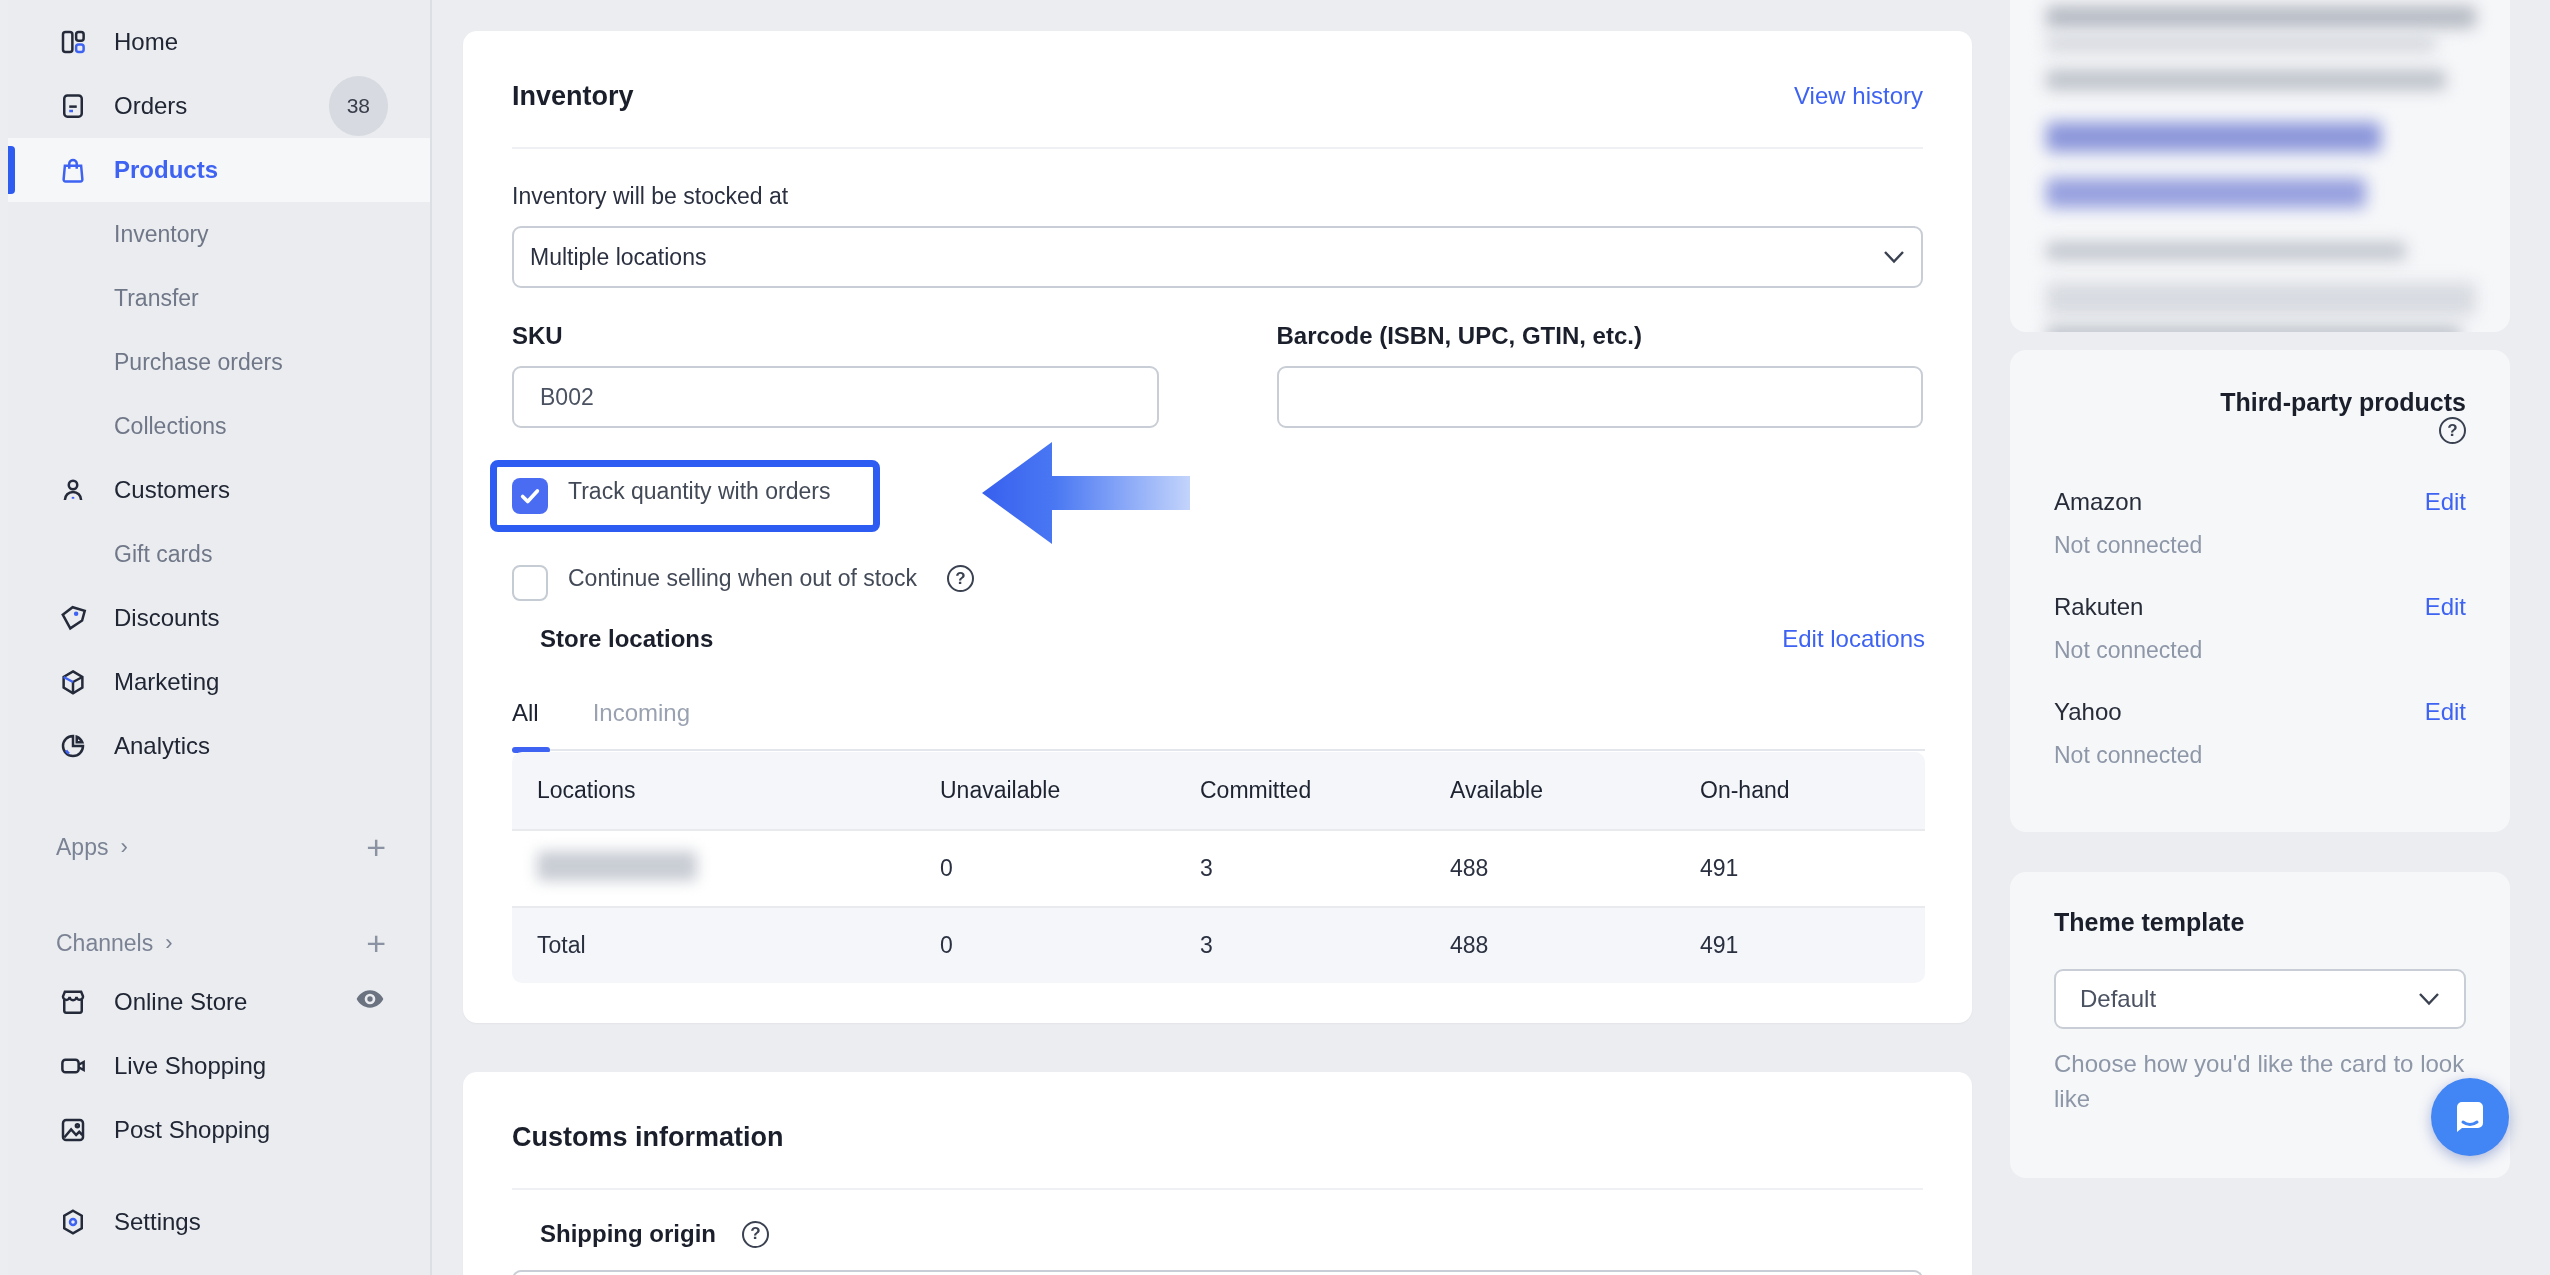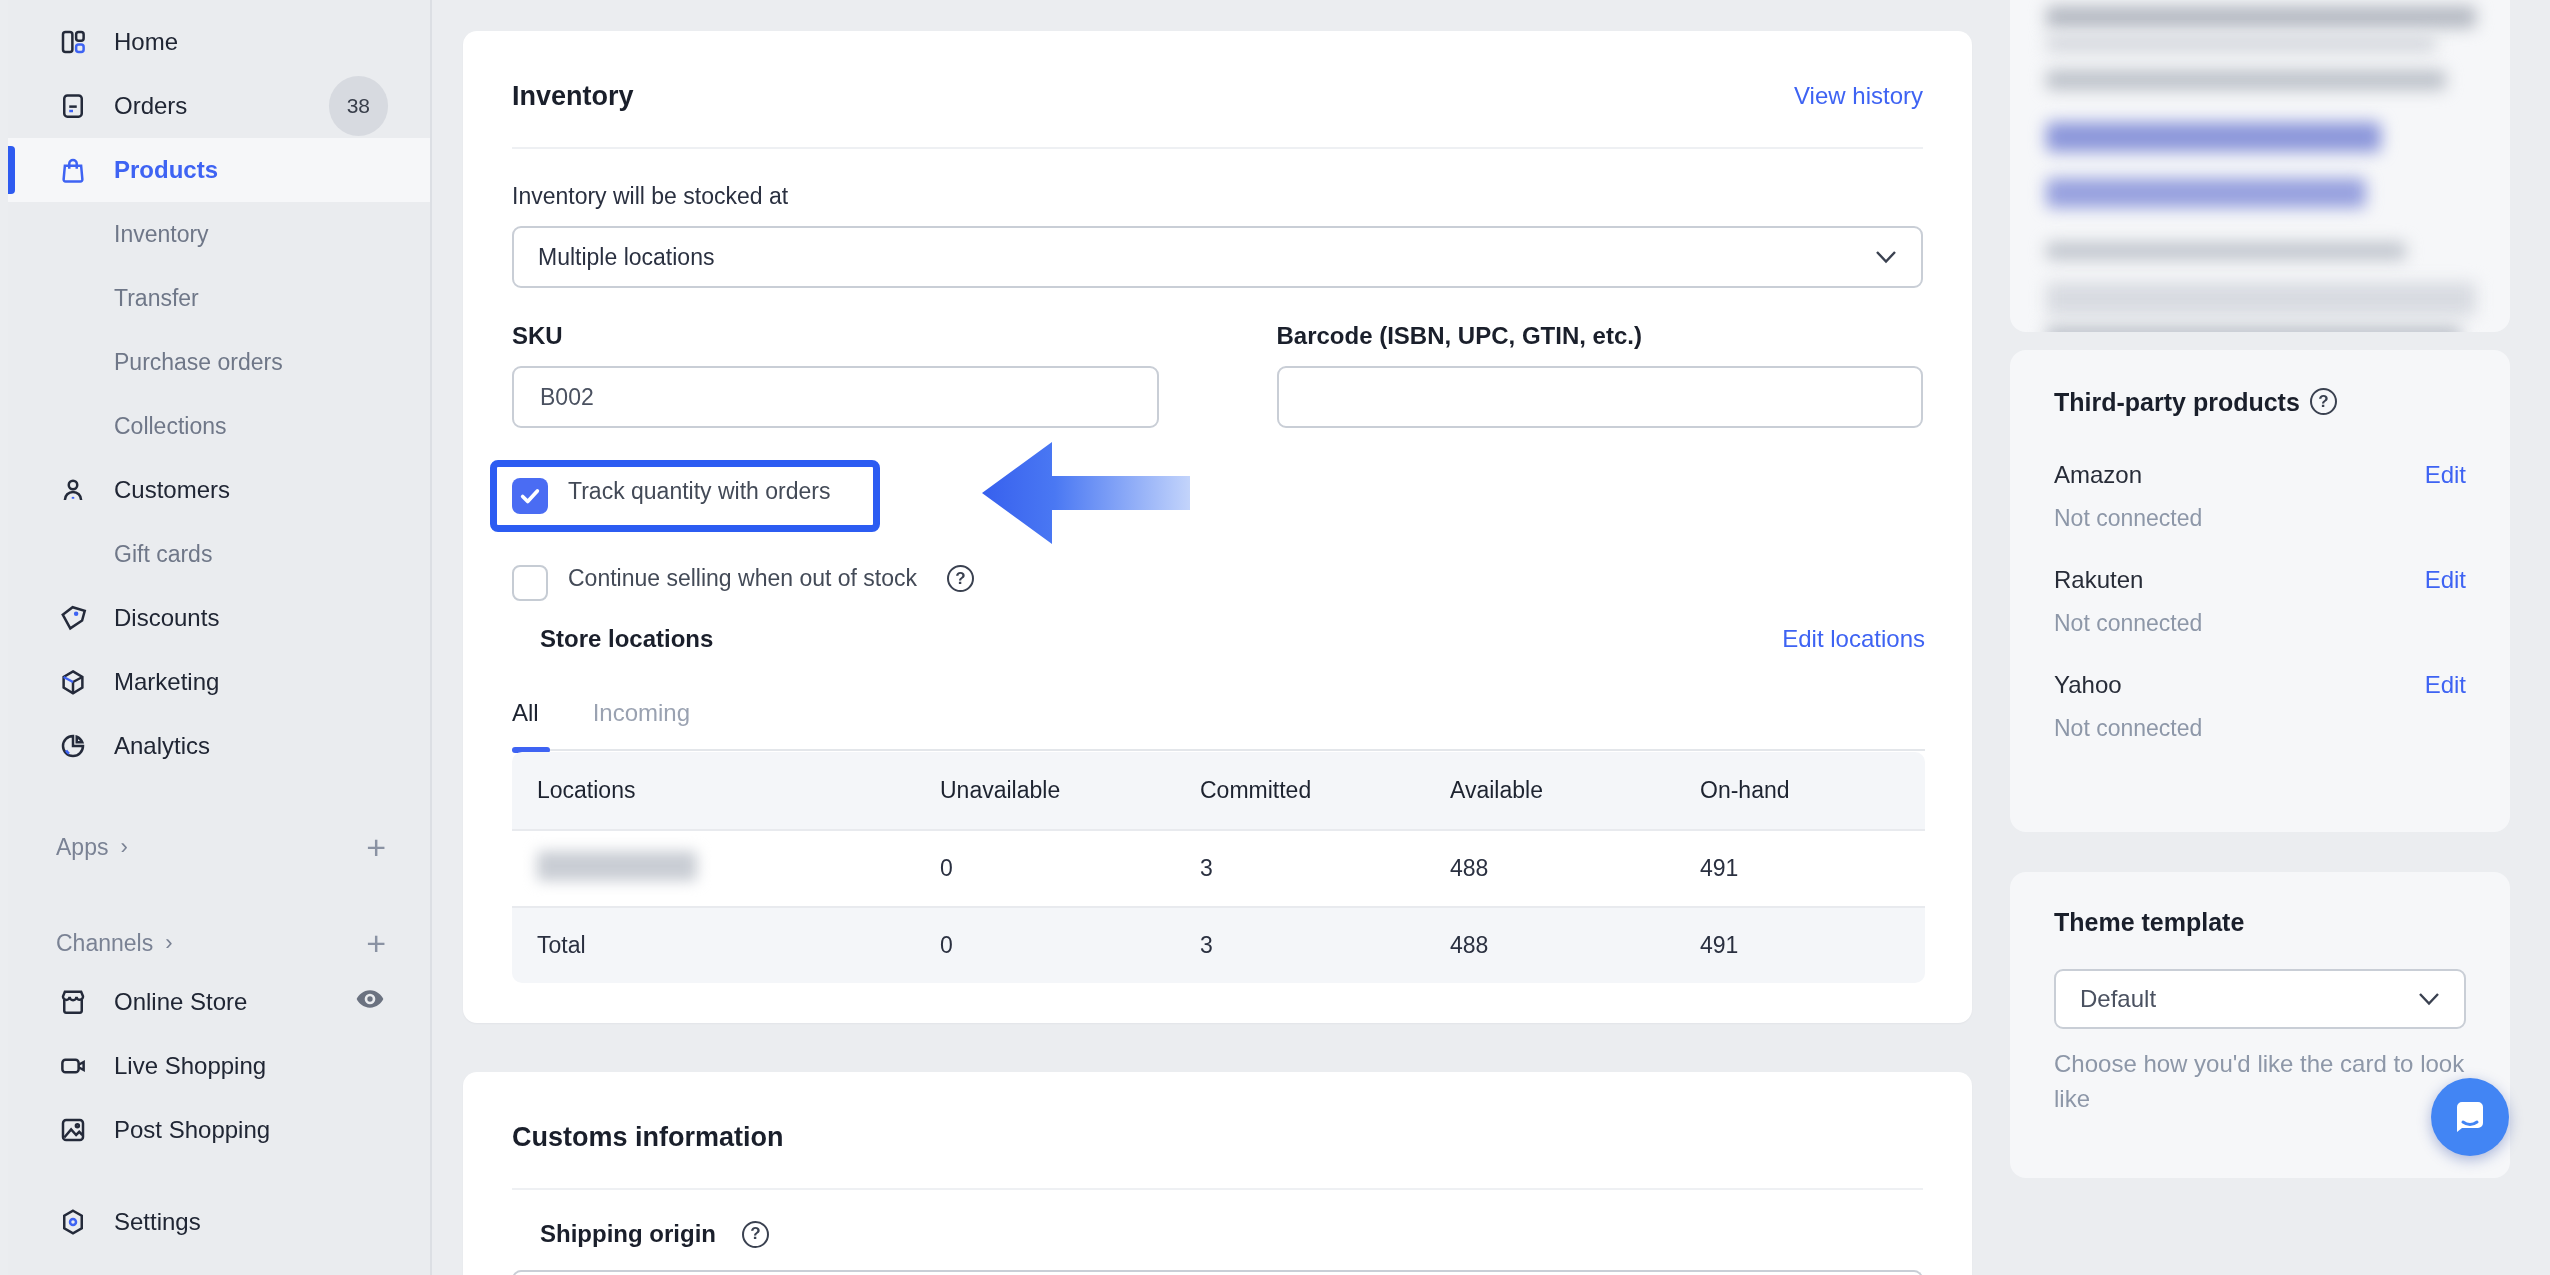--- a/index.html
+++ b/index.html
@@ -54,21 +54,21 @@
   .card-title { font-size:27px; font-weight:bold; color:#1a1f2b; }
   .hr { height:2px; background:#eef0f3; margin:0 0; }
   .link { color:#3e63f3; font-size:24px; cursor:pointer; text-decoration:none; }
 
   .field-label { font-size:23px; color:#2a3040; margin:34px 0 0; }
   .field-label.bold { font-weight:bold; color:#1a1f2b; font-size:24px; }
 
   .select {
     margin-top:16px; height:62px; border:2px solid #c9ced6; border-radius:9px;
     background:#fff; display:flex; align-items:center; justify-content:space-between;
-    padding:0 24px; font-size:23px; color:#2a3040; cursor:pointer;
+    padding:0 16px; font-size:23px; color:#2a3040; cursor:pointer;
   }
   .chev-down { width:22px; height:14px; }
 
   .two-col { display:flex; gap:118px; }
   .col { width:648px; }
   .text-input {
     margin-top:16px; width:100%; height:62px; border:2px solid #c9ced6; border-radius:9px;
     padding:0 26px; font-size:23px; color:#4a5160; background:#fff;
     font-family:"Liberation Sans","DejaVu Sans",sans-serif;
   }
@@ -126,21 +126,21 @@
     margin-top:22px; height:18px; border:2px solid #c9ced6; border-bottom:none;
     border-radius:9px 9px 0 0; background:#fff;
   }
 
   
   .rcard { position:absolute; left:2010px; width:500px; background:#f6f7f9; border-radius:16px; }
   .rcard.blurred { top:-28px; height:360px; padding:20px 30px; overflow:hidden; }
   .rcard.third { top:350px; height:482px; padding:38px 44px; }
   .rcard.theme { top:872px; height:306px; padding:36px 44px; }
 
-  .r-title-row { display:flex; align-items:flex-start; }
+  .r-title-row { display:flex; align-items:flex-end;flex-direction:column; }
   .r-title { font-size:25px; font-weight:bold; color:#1a1f2b; }
   .tp-row { display:flex; align-items:center; justify-content:space-between; }
   .tp-name { font-size:24px; color:#272c38; }
   .tp-status { font-size:23px; color:#8d97a8; margin-top:16px; }
   .mt44 { margin-top:44px; } .mt34 { margin-top:34px; }
 
   .theme-select {
     margin-top:32px; height:60px; background:#fff; border:2px solid #c9ced6; border-radius:9px;
     display:flex; align-items:center; justify-content:space-between; padding:0 24px;
     font-size:24px; color:#4a5160; cursor:pointer;

